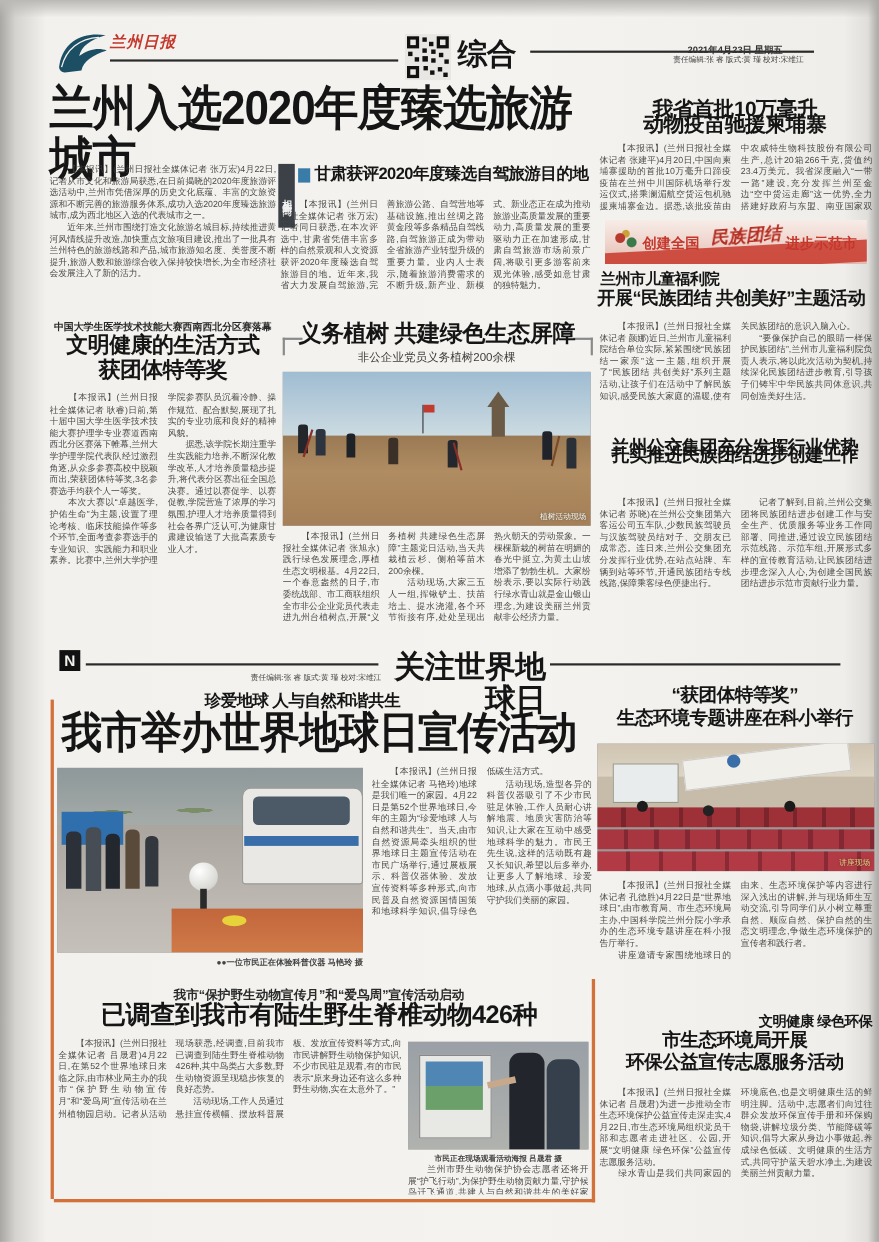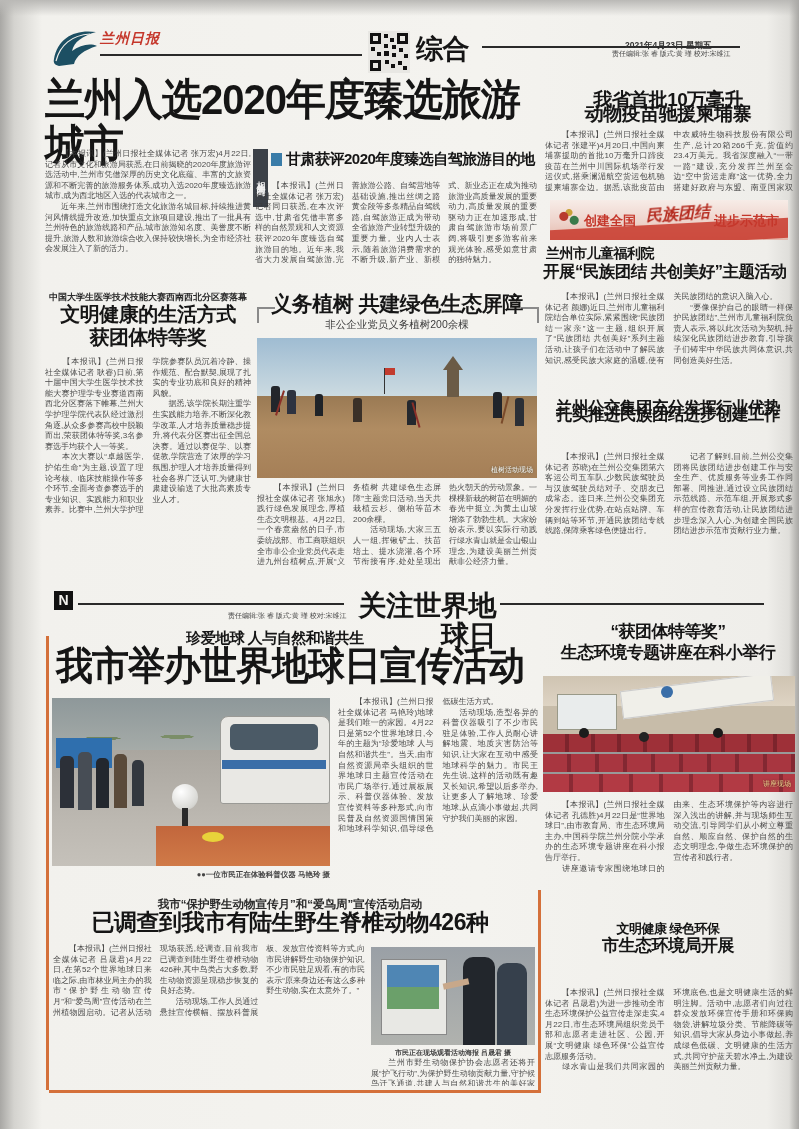--- a/index.html
+++ b/index.html
@@ -190,18 +190,19 @@
     <div class="shape" style="left:0;top:78px;width:252px;height:18px;background:repeating-linear-gradient(90deg,#a83640 0 24px,#832832 24px 28px);"></div>
     <div class="shape" style="left:0;top:98px;width:252px;height:18px;background:repeating-linear-gradient(90deg,#b23a44 0 26px,#8a2a34 26px 30px);"></div>
     <div class="shape" style="left:36px;top:52px;width:10px;height:10px;background:#1c1c1c;border-radius:50%;"></div>
     <div class="shape" style="left:96px;top:56px;width:10px;height:10px;background:#222;border-radius:50%;"></div>
     <div class="shape" style="left:170px;top:52px;width:10px;height:10px;background:#1a1a1a;border-radius:50%;"></div>
     <div class="shape cap" style="right:4px;bottom:3px;color:#eec98a;font-size:7px;text-shadow:0 0 2px #432;">讲座现场</div>
   </div>
   <div class="abs body-text cols2" style="left:545px;top:800px;width:248px;height:106px;">　　【本报讯】(兰州日报社全媒体记者 孔德胜)4月22日是“世界地球日”,由市教育局、市生态环境局主办,中国科学院兰州分院小学承办的生态环境专题讲座在科小报告厅举行。
 　　讲座邀请专家围绕地球日的由来、生态环境保护等内容进行深入浅出的讲解,并与现场师生互动交流,引导同学们从小树立尊重自然、顺应自然、保护自然的生态文明理念,争做生态环境保护的宣传者和践行者。</div>
 
-  <div class="abs hl center" style="left:543px;top:922px;width:250px;font-size:13px;font-weight:700;">文明健康 绿色环保</div>
+  <div class="abs hl center" style="left:543px;top:922px;width:250px;font-size:13px;font-weight:700;text-align:right;">文明健康 绿色环保</div>
   <div class="abs hl center" style="left:543px;top:937px;width:250px;font-size:17px;">市生态环境局开展</div>
+  <div class="abs hl center" style="left:543px;top:957px;width:250px;font-size:17px;">环保公益宣传志愿服务活动</div>
   <div class="abs body-text cols2" style="left:545px;top:988px;width:248px;height:138px;">　　【本报讯】(兰州日报社全媒体记者 吕晟君)为进一步推动全市生态环境保护公益宣传走深走实,4月22日,市生态环境局组织党员干部和志愿者走进社区、公园,开展“文明健康 绿色环保”公益宣传志愿服务活动。
 　　绿水青山是我们共同家园的环境底色,也是文明健康生活的鲜明注脚。活动中,志愿者们向过往群众发放环保宣传手册和环保购物袋,讲解垃圾分类、节能降碳等知识,倡导大家从身边小事做起,养成绿色低碳、文明健康的生活方式,共同守护蓝天碧水净土,为建设美丽兰州贡献力量。</div>
 
 </div>
 
 </body></html>

